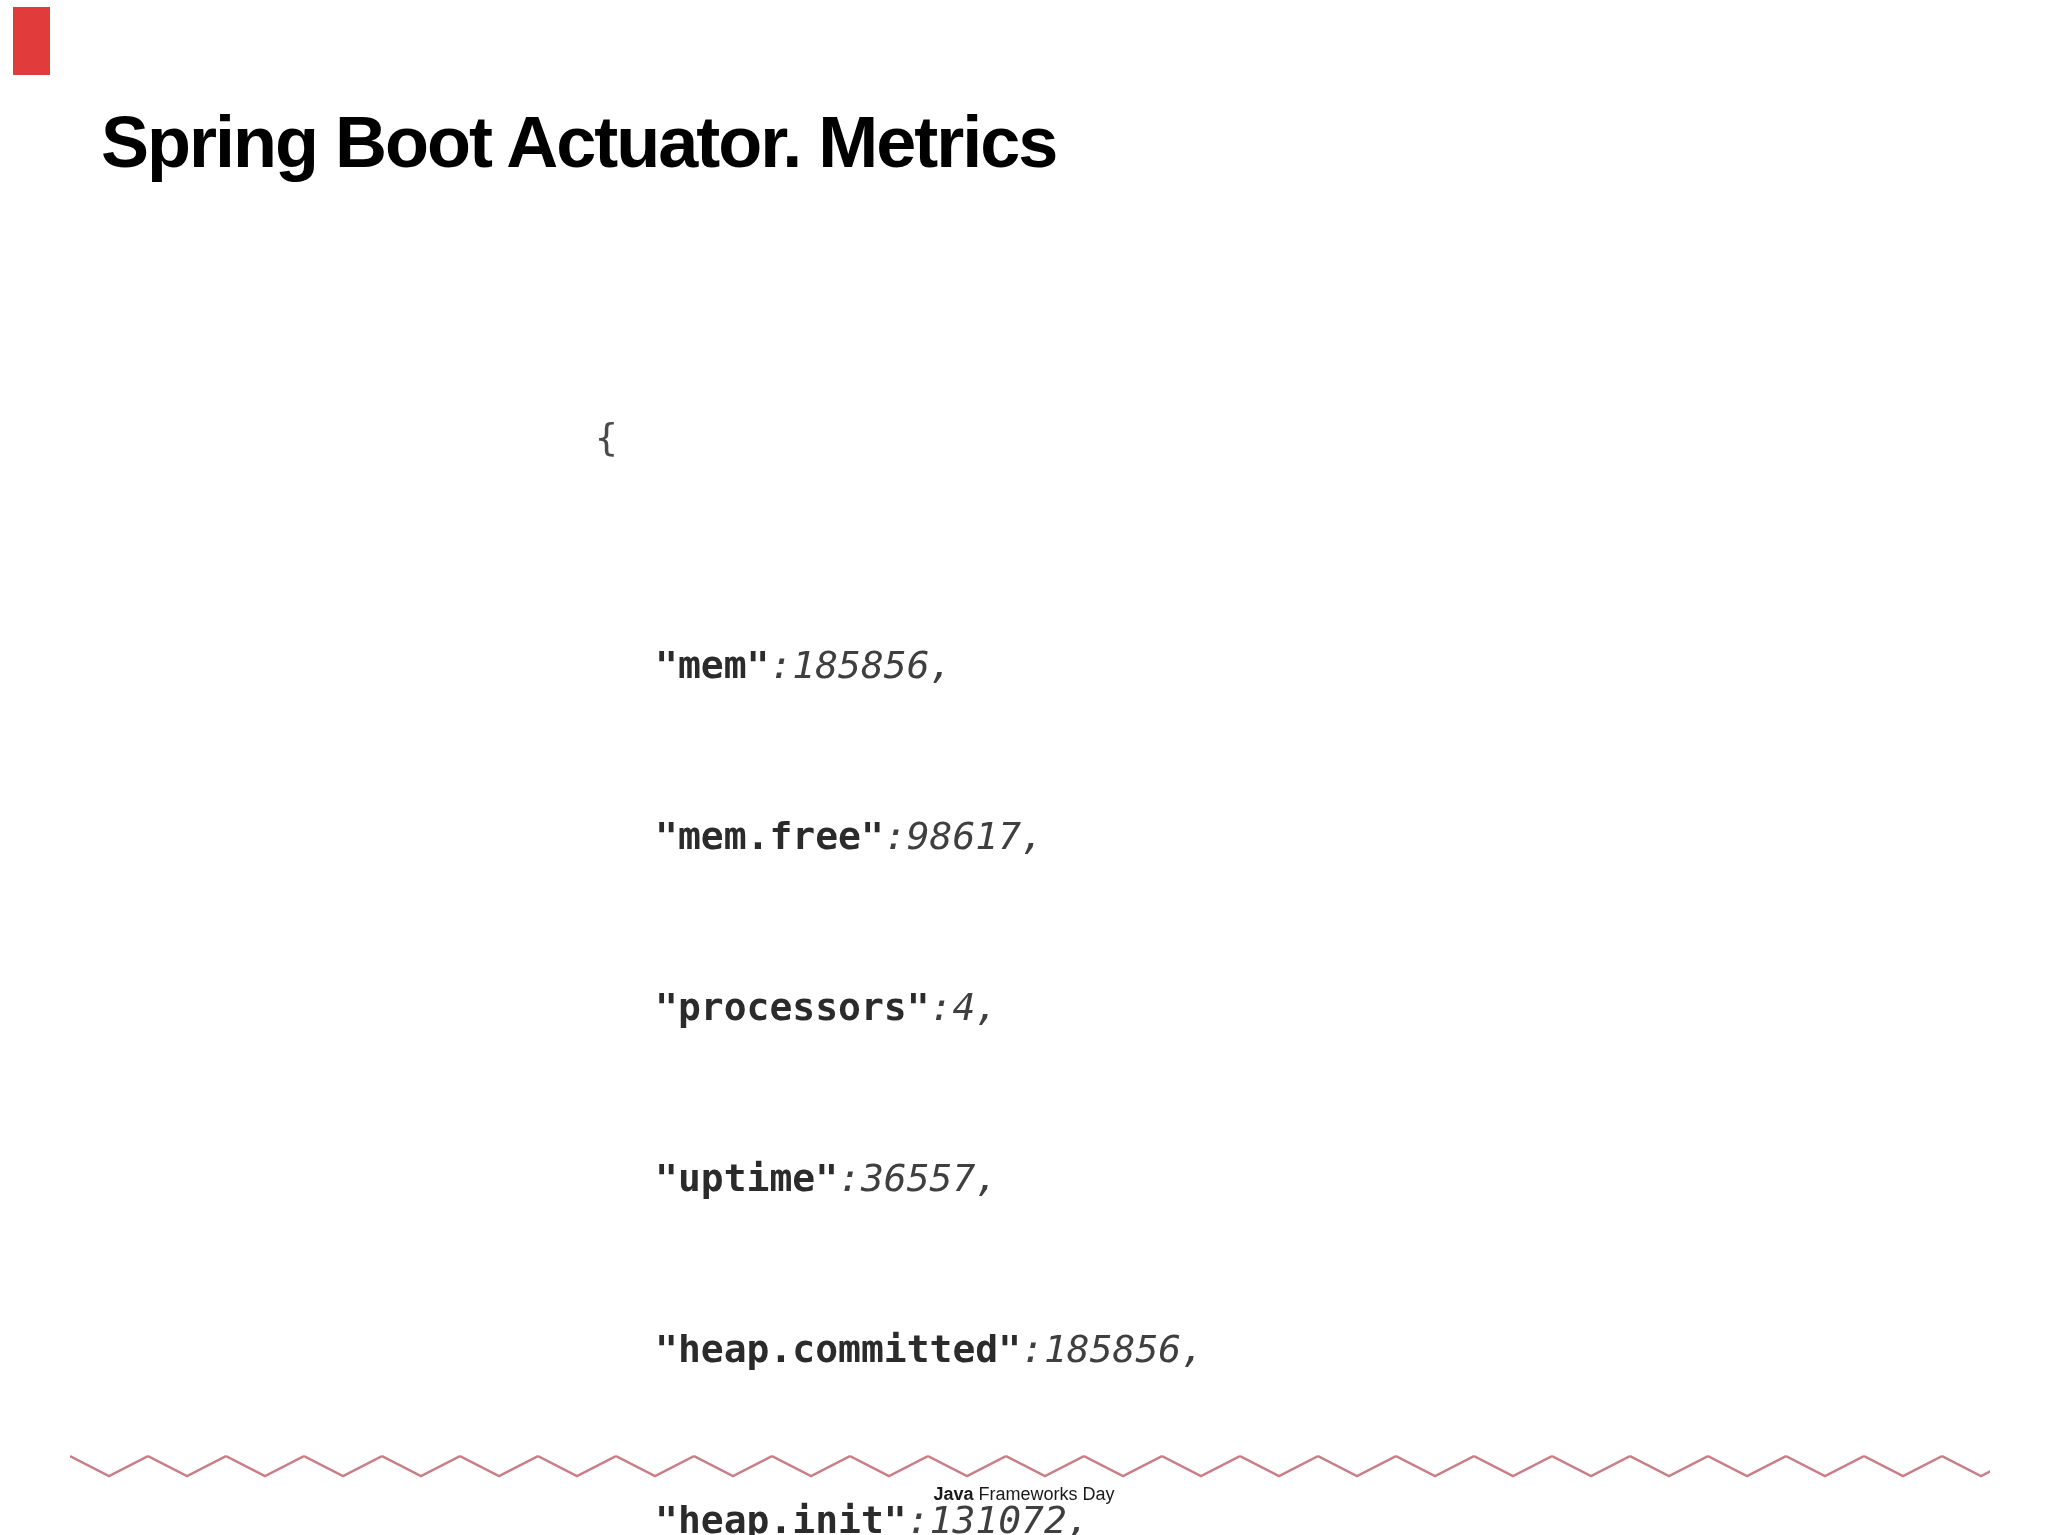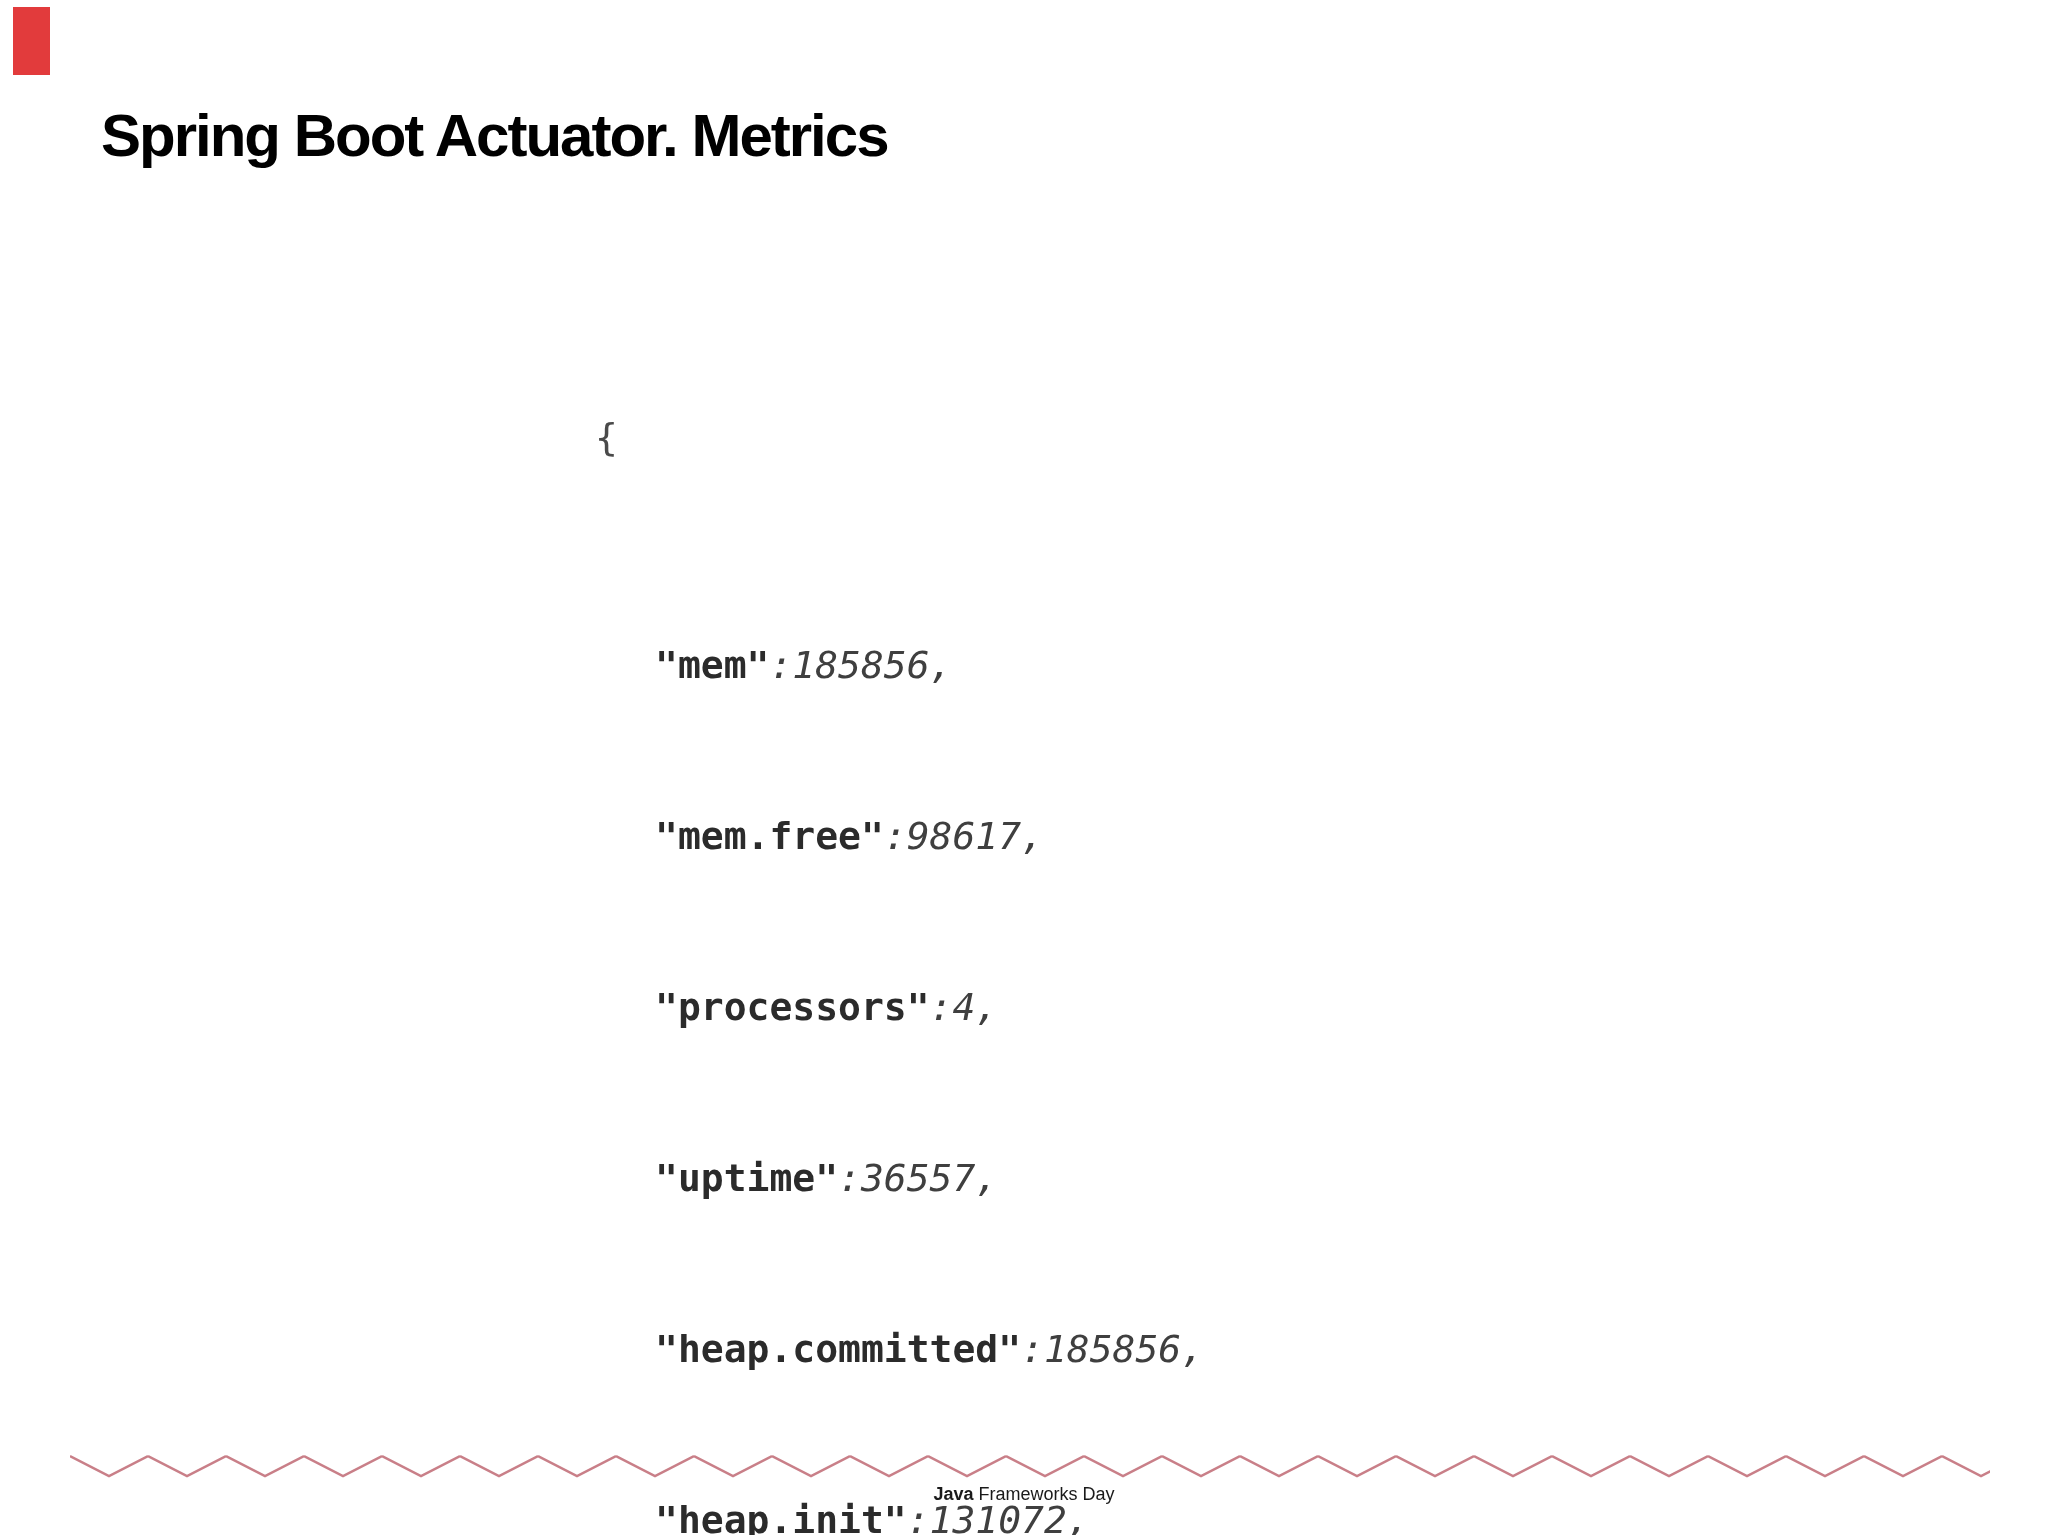--- a/index.html
+++ b/index.html
@@ -23,21 +23,21 @@
     height: 68px;
     background: #e23b3c;
   }
   .slide-title {
     position: absolute;
     left: 101px;
     top: 103px;
     margin: 0;
     font-family: "Liberation Sans", sans-serif;
     font-weight: 700;
-    font-size: 60px;
+    font-size: 72px;
     line-height: 1.1;
     letter-spacing: -2px;
     color: #000000;
     white-space: nowrap;
   }
   .code-block {
     position: absolute;
     left: 595px;
     top: 295px;
     font-family: "DejaVu Sans Mono", "Liberation Mono", monospace;

